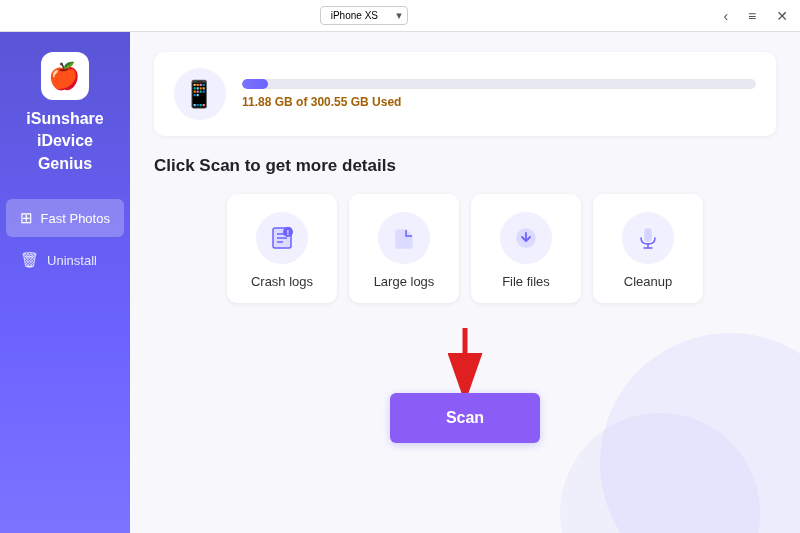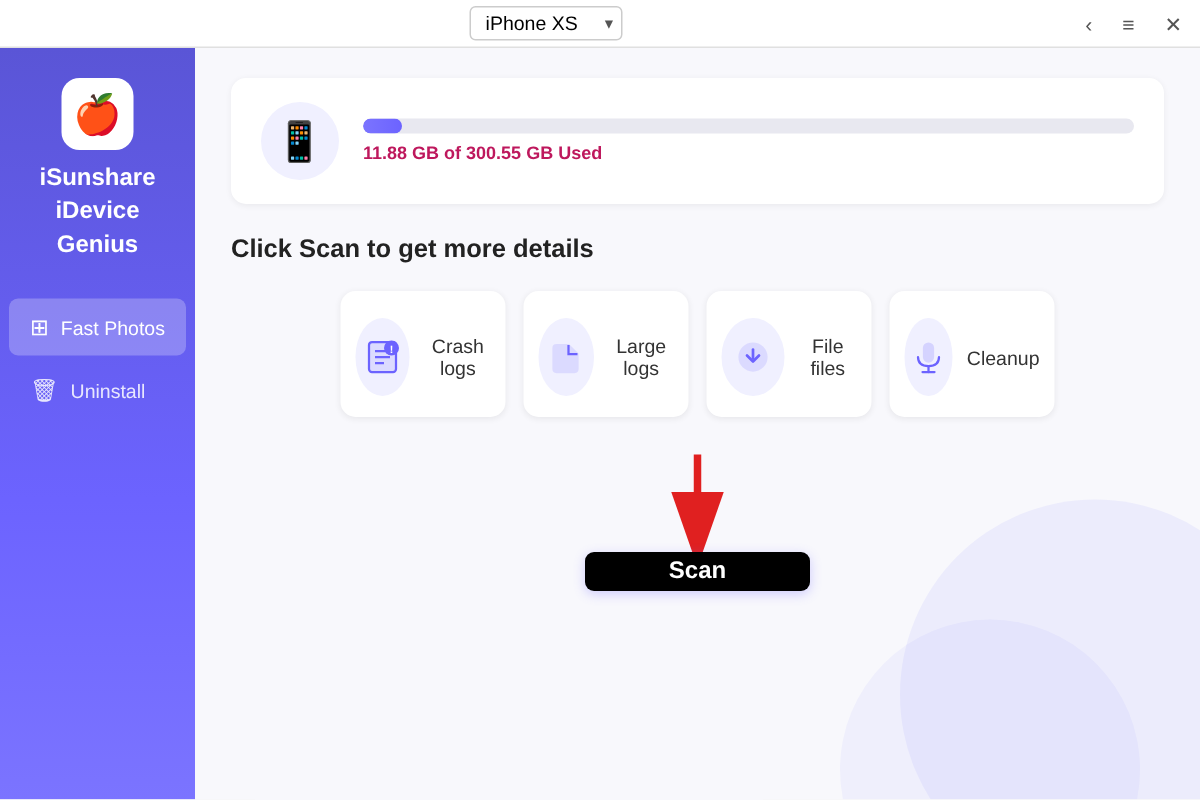--- a/index.html
+++ b/index.html
@@ -32,21 +32,21 @@
     .device-select-wrapper {
       position: relative;
       display: flex;
       align-items: center;
     }
     .device-select {
       appearance: none;
       border: 1px solid #ccc;
       border-radius: 4px;
       padding: 3px 28px 3px 10px;
-      font-size: 13px;
+      font-size: 10px;
       background: #fff;
       cursor: pointer;
       outline: none;
     }
     .chevron-down-icon {
       position: absolute;
       right: 6px;
       pointer-events: none;
       font-size: 11px;
       color: #555;
@@ -196,21 +196,21 @@
     .storage-bar-fill {
       height: 100%;
       background: linear-gradient(90deg, #7b74ff, #6c63ff);
       border-radius: 5px;
     }
     .storage-text {
       font-size: 12px;
       color: #666;
     }
     .storage-text span {
-      color: #be185d;
+      color: #a16207;
       font-weight: 600;
     }
 
     
     .section-heading {
       text-align: left;
       font-size: 17px;
       font-weight: 700;
       color: #222;
       margin-bottom: 18px;
@@ -222,21 +222,21 @@
       gap: 12px;
       justify-content: center;
       margin-bottom: 20px;
     }
     .category-card {
       background: #fff;
       border-radius: 10px;
       width: 110px;
       padding: 18px 10px 14px;
       display: flex;
-      flex-direction: row;
+      flex-direction: column;
       align-items: center;
       gap: 10px;
       box-shadow: 0 1px 4px rgba(0,0,0,0.07);
       cursor: pointer;
       transition: box-shadow 0.15s;
     }
     .category-icon-circle {
       width: 52px;
       height: 52px;
       border-radius: 50%;
@@ -257,25 +257,25 @@
     .scan-area {
       display: flex;
       flex-direction: column;
       align-items: center;
       gap: 0;
       flex: 1;
       justify-content: flex-start;
       position: relative;
     }
     .scan-button {
-      background: #000000;
+      background: #8b5cf6;
       color: #fff;
       border: none;
       border-radius: 6px;
-      padding: 4px 56px;
+      padding: 16px 56px;
       font-size: 16px;
       font-weight: 600;
       cursor: pointer;
       box-shadow: 0 2px 8px rgba(108,99,255,0.3);
       transition: background 0.15s;
     }
 
     .arrow-svg {
       display: block;
     }

